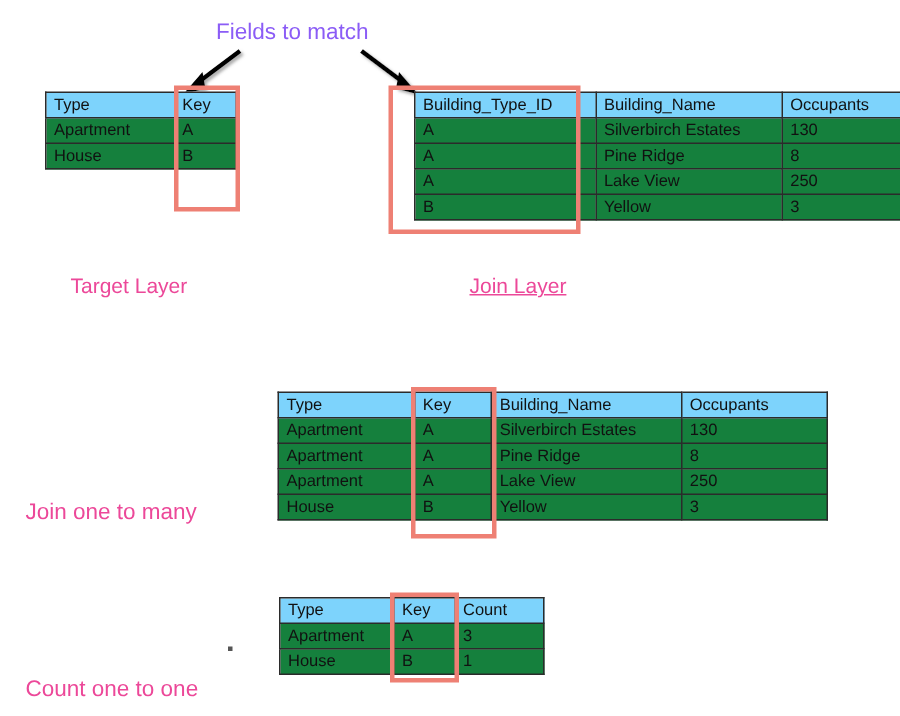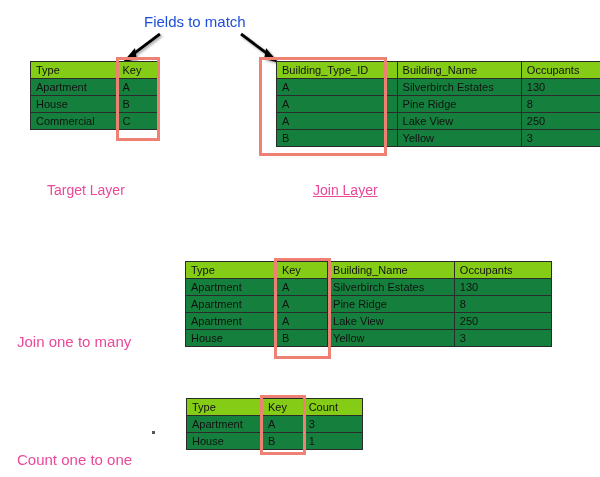--- a/index.html
+++ b/index.html
@@ -28,21 +28,21 @@
     border: 1px solid #2b2b2b;
     padding: 2px 5px;
     text-align: left;
     font-weight: normal;
     white-space: nowrap;
     height: 12px;
     vertical-align: middle;
     background: #15803d;
   }
   .tbl thead th {
-    background: #84cc16;
+    background: #7dd3fc;
   }
 
   
   .redbox {
     position: absolute;
     border: 3px solid #ee8074;
     box-sizing: border-box;
     pointer-events: none;
     background: transparent;
   }
@@ -54,21 +54,21 @@
     color: #ec4899;
     white-space: nowrap;
   }
   .label-big {
     font-size: 15px;
     margin-top: 36px;
   }
   .title-text {
     position: absolute;
     font-size: 15px;
-    color: #1d4ed8;
+    color: #8b5cf6;
     white-space: nowrap;
   }
 
   
   .divider {
     position: absolute;
     left: 8px;
     top: 226px;
     width: 584px;
     height: 6px;
@@ -125,24 +125,20 @@
   </thead>
   <tbody>
     <tr>
       <td>Apartment</td>
       <td>A</td>
     </tr>
     <tr>
       <td>House</td>
       <td>B</td>
     </tr>
-    <tr>
-      <td>Commercial</td>
-      <td>C</td>
-    </tr>
   </tbody>
 </table>
 <div class="redbox" style="left:116px; top:57px; width:44px; height:84px;"></div>
 
 <div class="label" style="left:47px; top:182px;">Target Layer</div>
 
 <table class="tbl" style="left:262px; top:61px; width:328px;margin-left:14px;">
   <thead>
     <tr>
       <th style="width:122px;">Building_Type_ID</th>

